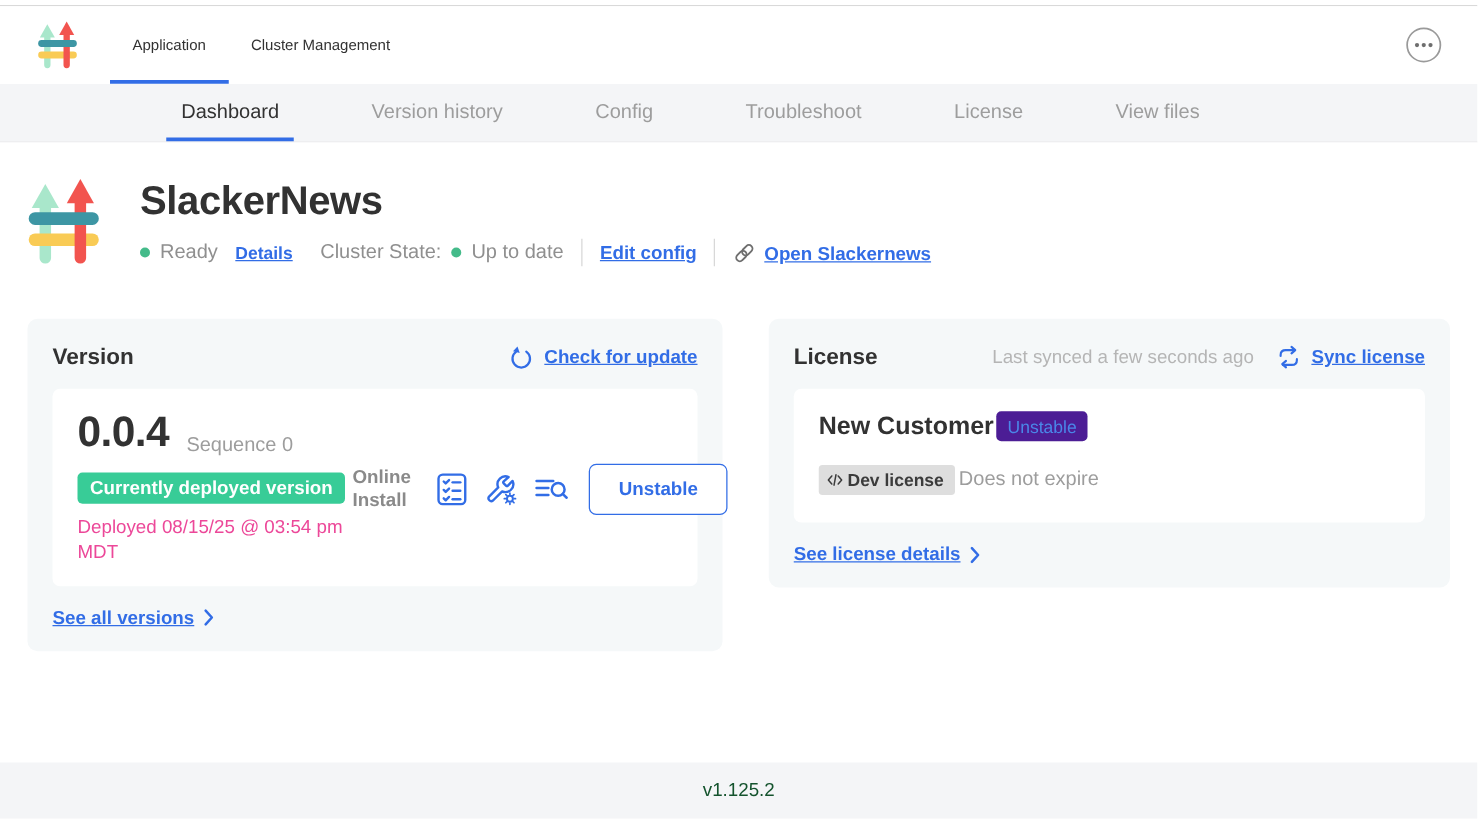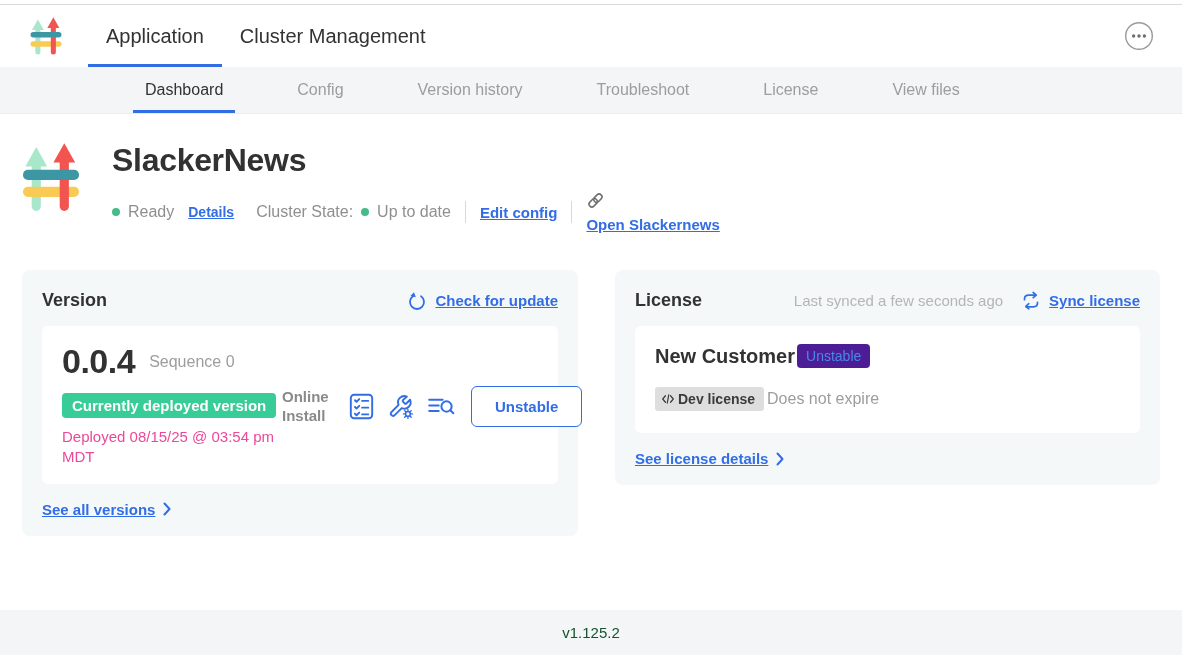--- a/index.html
+++ b/index.html
@@ -14,21 +14,21 @@
   .top-strip { height:5px; background:#fff; border-bottom:1px solid #d9d9d9; }
 
   
   header.appbar {
     height:62px; background:#fff; display:flex; align-items:stretch; position:relative;
   }
   .logo-wrap { width:32px; margin:11px 0 0 30px; }
   .logo-wrap svg { width:32px; height:42px; display:block; }
   .primary-tabs { display:flex; margin-left:26px; }
   .ptab {
-    padding:0 18px; display:flex; align-items:center; font-size:20px; font-weight:500;
+    padding:0 18px; display:flex; align-items:center; font-size:12px; font-weight:500;
     color:#323232; cursor:pointer; position:relative;
   }
   .ptab.active::after {
     content:""; position:absolute; left:0; right:0; bottom:0; height:3px; background:#326de6;
   }
   .menu-btn {
     margin-left:auto; margin-right:28px; align-self:center; width:30px; height:30px;
     background:none; border:none; cursor:pointer; padding:0;
   }
   .menu-btn svg { width:30px; height:30px; display:block; }
@@ -55,38 +55,38 @@
   h1.app-title { font-size:32px; font-weight:700; letter-spacing:-0.3px; color:#323232; }
   .status-row { display:flex; align-items:center; margin-top:12px; font-size:16px; }
   .dot { width:8px; height:8px; border-radius:50%; background:#44bb8a; display:inline-block; }
   .status-gray { color:#8f8f8f; margin-left:8px; }
   .cluster-label { color:#8f8f8f; margin-left:22px; }
   .cluster-label + .dot { margin-left:8px; }
   a.link { color:#326de6; text-decoration:underline; cursor:pointer; }
   .details-link { font-size:14px; font-weight:600; margin-left:14px; }
   .vdiv { width:1px; height:22px; background:#d8d8d8; margin:0 14px; }
   .bold-link { font-size:15px; font-weight:700; }
-  .open-app { display:flex; align-items:flex-start; gap:6px;flex-direction:column; }
+  .open-app { display:flex; align-items:flex-end; gap:6px; }
   .open-app svg { width:19px; height:19px; }
 
   
   .cards { display:flex; align-items:flex-start; margin-top:37px; gap:37px; padding-left:0; }
   .card { background:#f5f8f9; border-radius:8px; padding:20px 20px 18px 20px; }
   .card.version { width:556px; }
   .card.license { width:555px; }
   .card-head { display:flex; align-items:center; }
   .card-title { font-size:18px; font-weight:700; color:#323232; }
   .head-right { margin-left:auto; display:flex; align-items:center; gap:8px; }
   .head-right svg { width:20px; height:20px; }
   .last-synced { color:#b5b5b5; font-size:15px; margin-right:10px; }
 
   .inner { background:#fff; border-radius:6px; margin-top:15px; }
   .version .inner { padding:16px 14px 16px 20px; display:flex; }
   .ver-left { width:236px; }
-  .ver-row { display:flex; align-items:center; }
+  .ver-row { display:flex; align-items:flex-end; }
   .ver-num { font-size:34px; font-weight:700; color:#323232; letter-spacing:-0.5px; }
   .seq { font-size:16px; color:#9d9d9d; margin-left:14px; }
   .deployed-badge {
     display:inline-block; margin-top:12px; background:#38cc97; color:#fff;
     font-size:15px; font-weight:600; padding:4px 10px; border-radius:4px;
   }
   .deployed-at { margin-top:9px; font-size:15px; color:#ec4899; line-height:1.35; width:220px; }
   .ver-right { display:flex; align-items:center; gap:13px; margin-left:auto; align-self:center; padding-top:4px; }
   .install-type { font-size:15px; font-weight:600; color:#8a8a8a; width:54px; line-height:1.25; }
   .icon-btn { background:none; border:none; padding:0; cursor:pointer; display:block; }
@@ -151,22 +151,22 @@
         <circle cx="15" cy="15" r="13.3" fill="none" stroke="#9a9a9a" stroke-width="1.4"></circle>
         <circle cx="9.6" cy="15" r="1.7" fill="#6e6e6e"></circle>
         <circle cx="15" cy="15" r="1.7" fill="#6e6e6e"></circle>
         <circle cx="20.4" cy="15" r="1.7" fill="#6e6e6e"></circle>
       </svg>
     </button>
   </header>
 
   <nav class="subnav">
     <div class="stab active">Dashboard</div>
+    <div class="stab">Version history</div>
     <div class="stab">Config</div>
-    <div class="stab">Version history</div>
     <div class="stab">Troubleshoot</div>
     <div class="stab">License</div>
     <div class="stab">View files</div>
   </nav>
 
   <main>
 
     <div class="app-head">
       <div class="app-icon">
         <svg viewBox="0 0 60 78">

